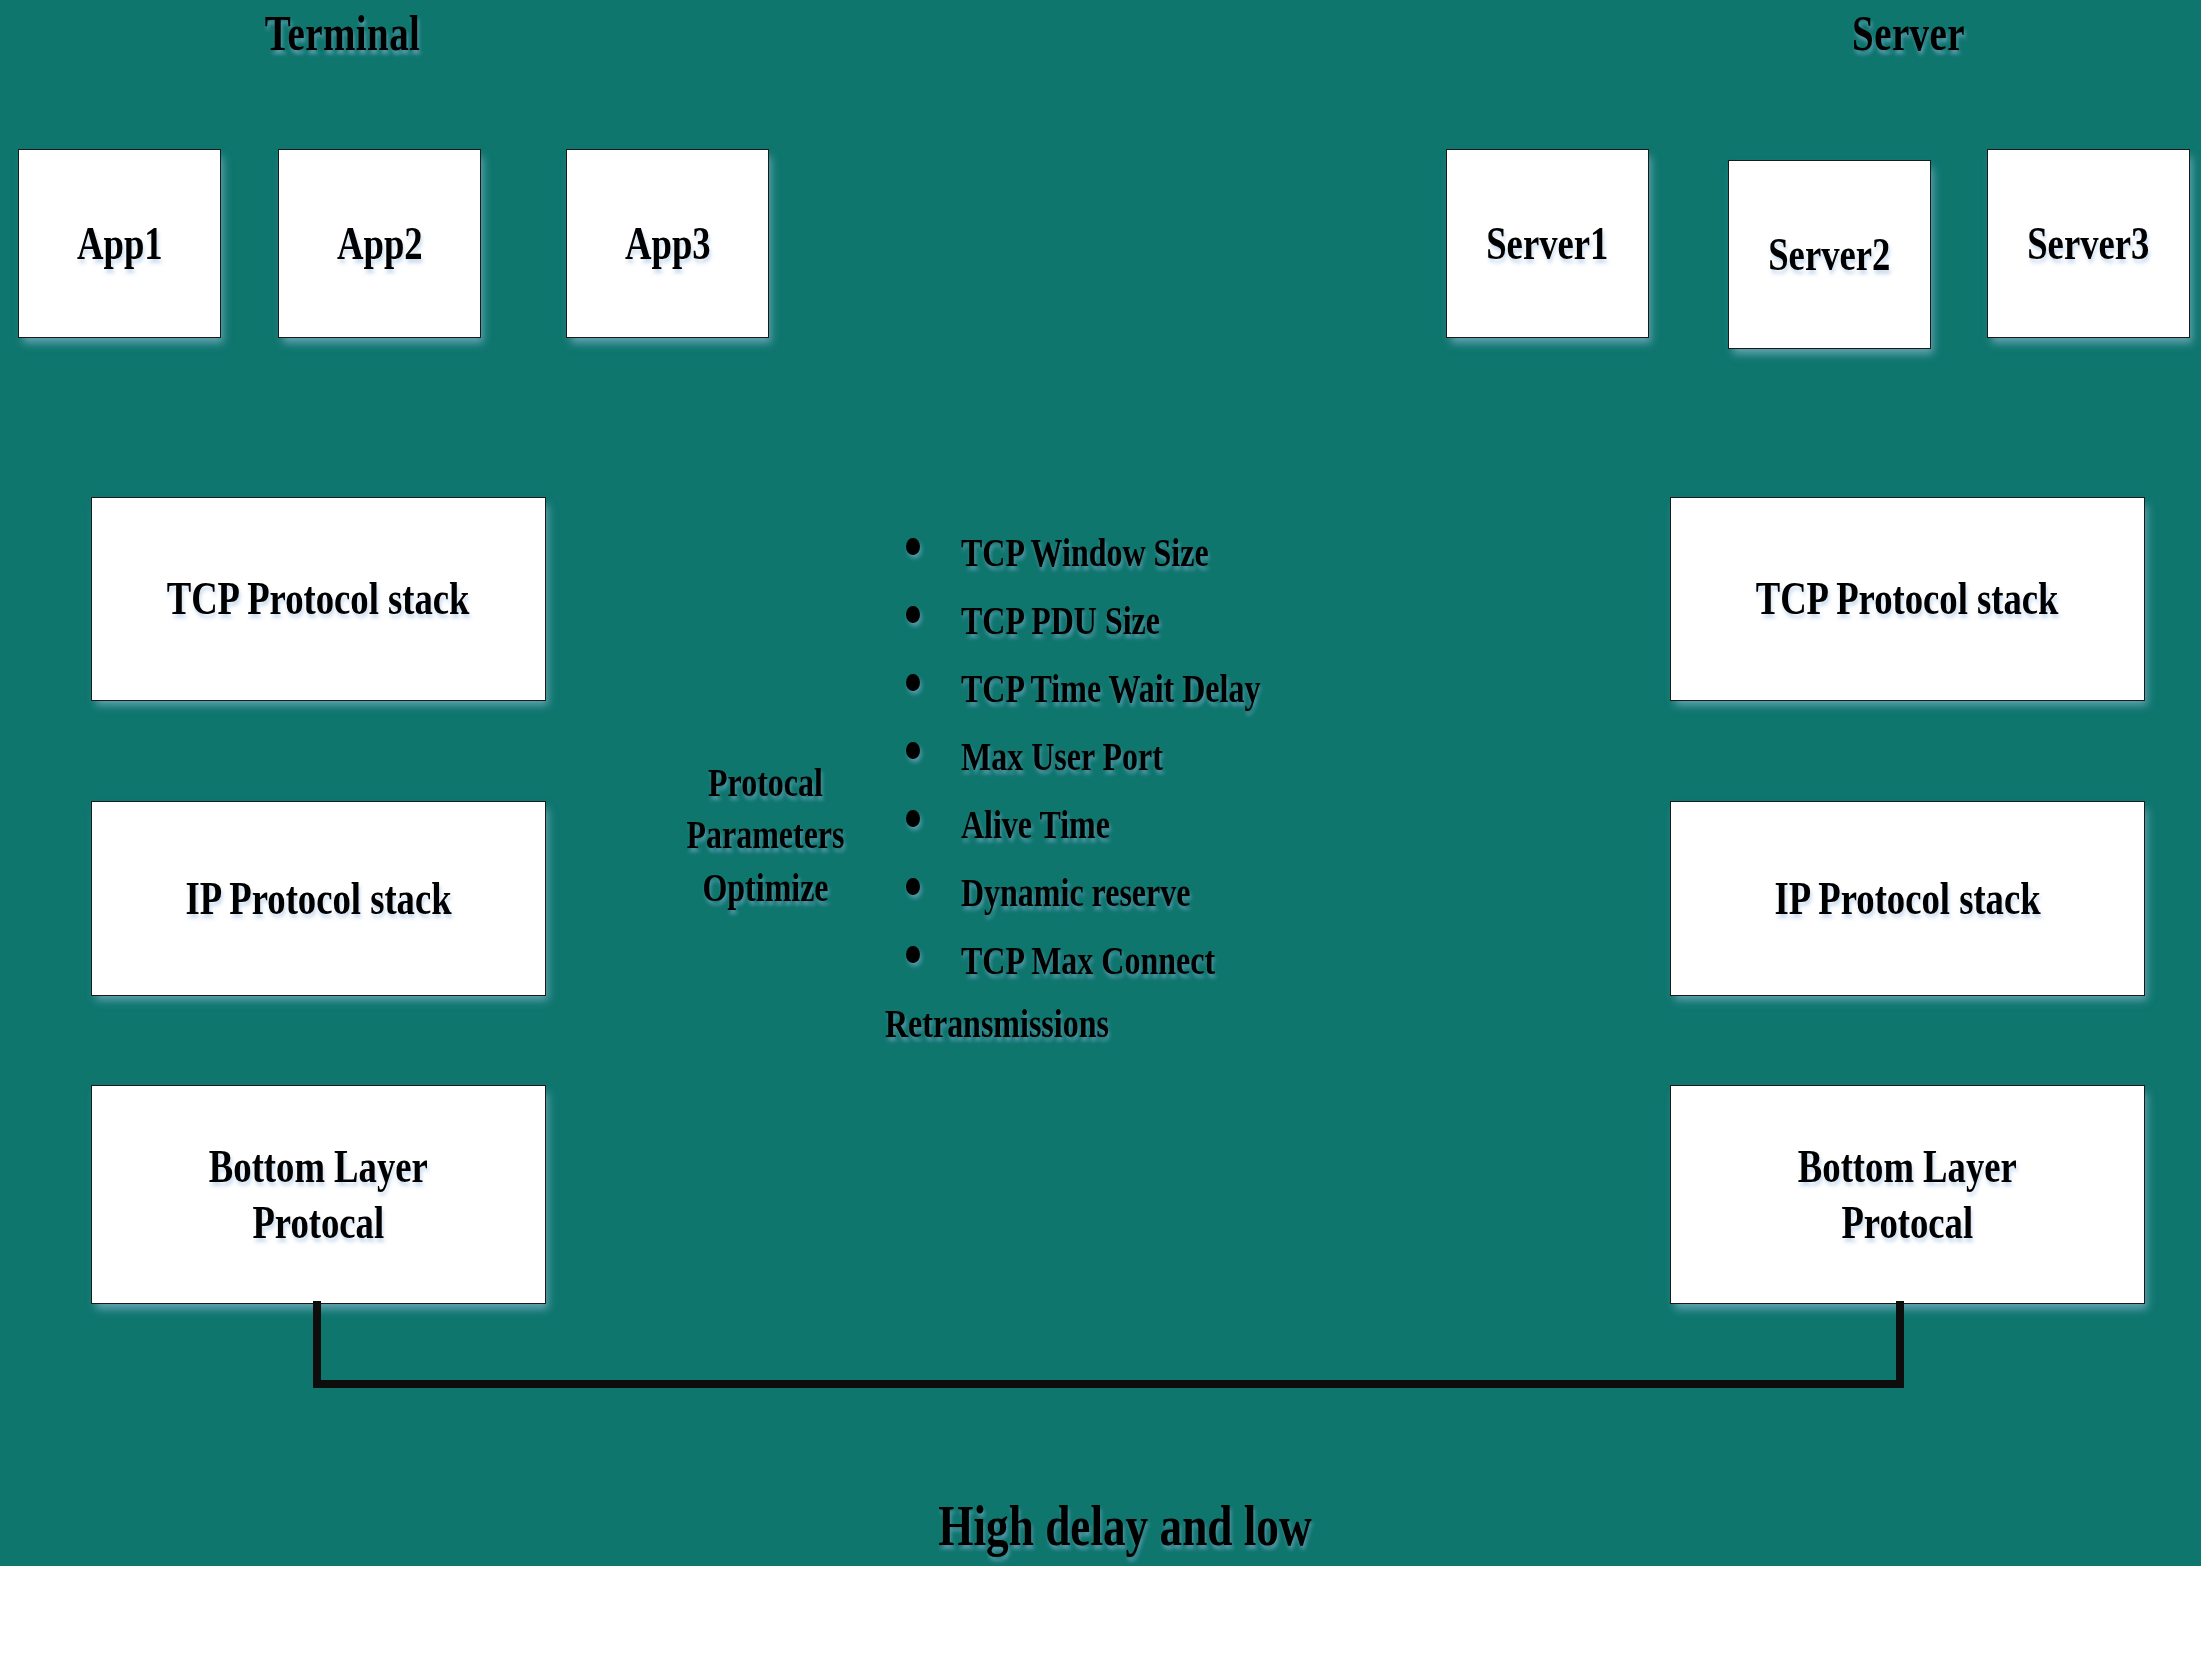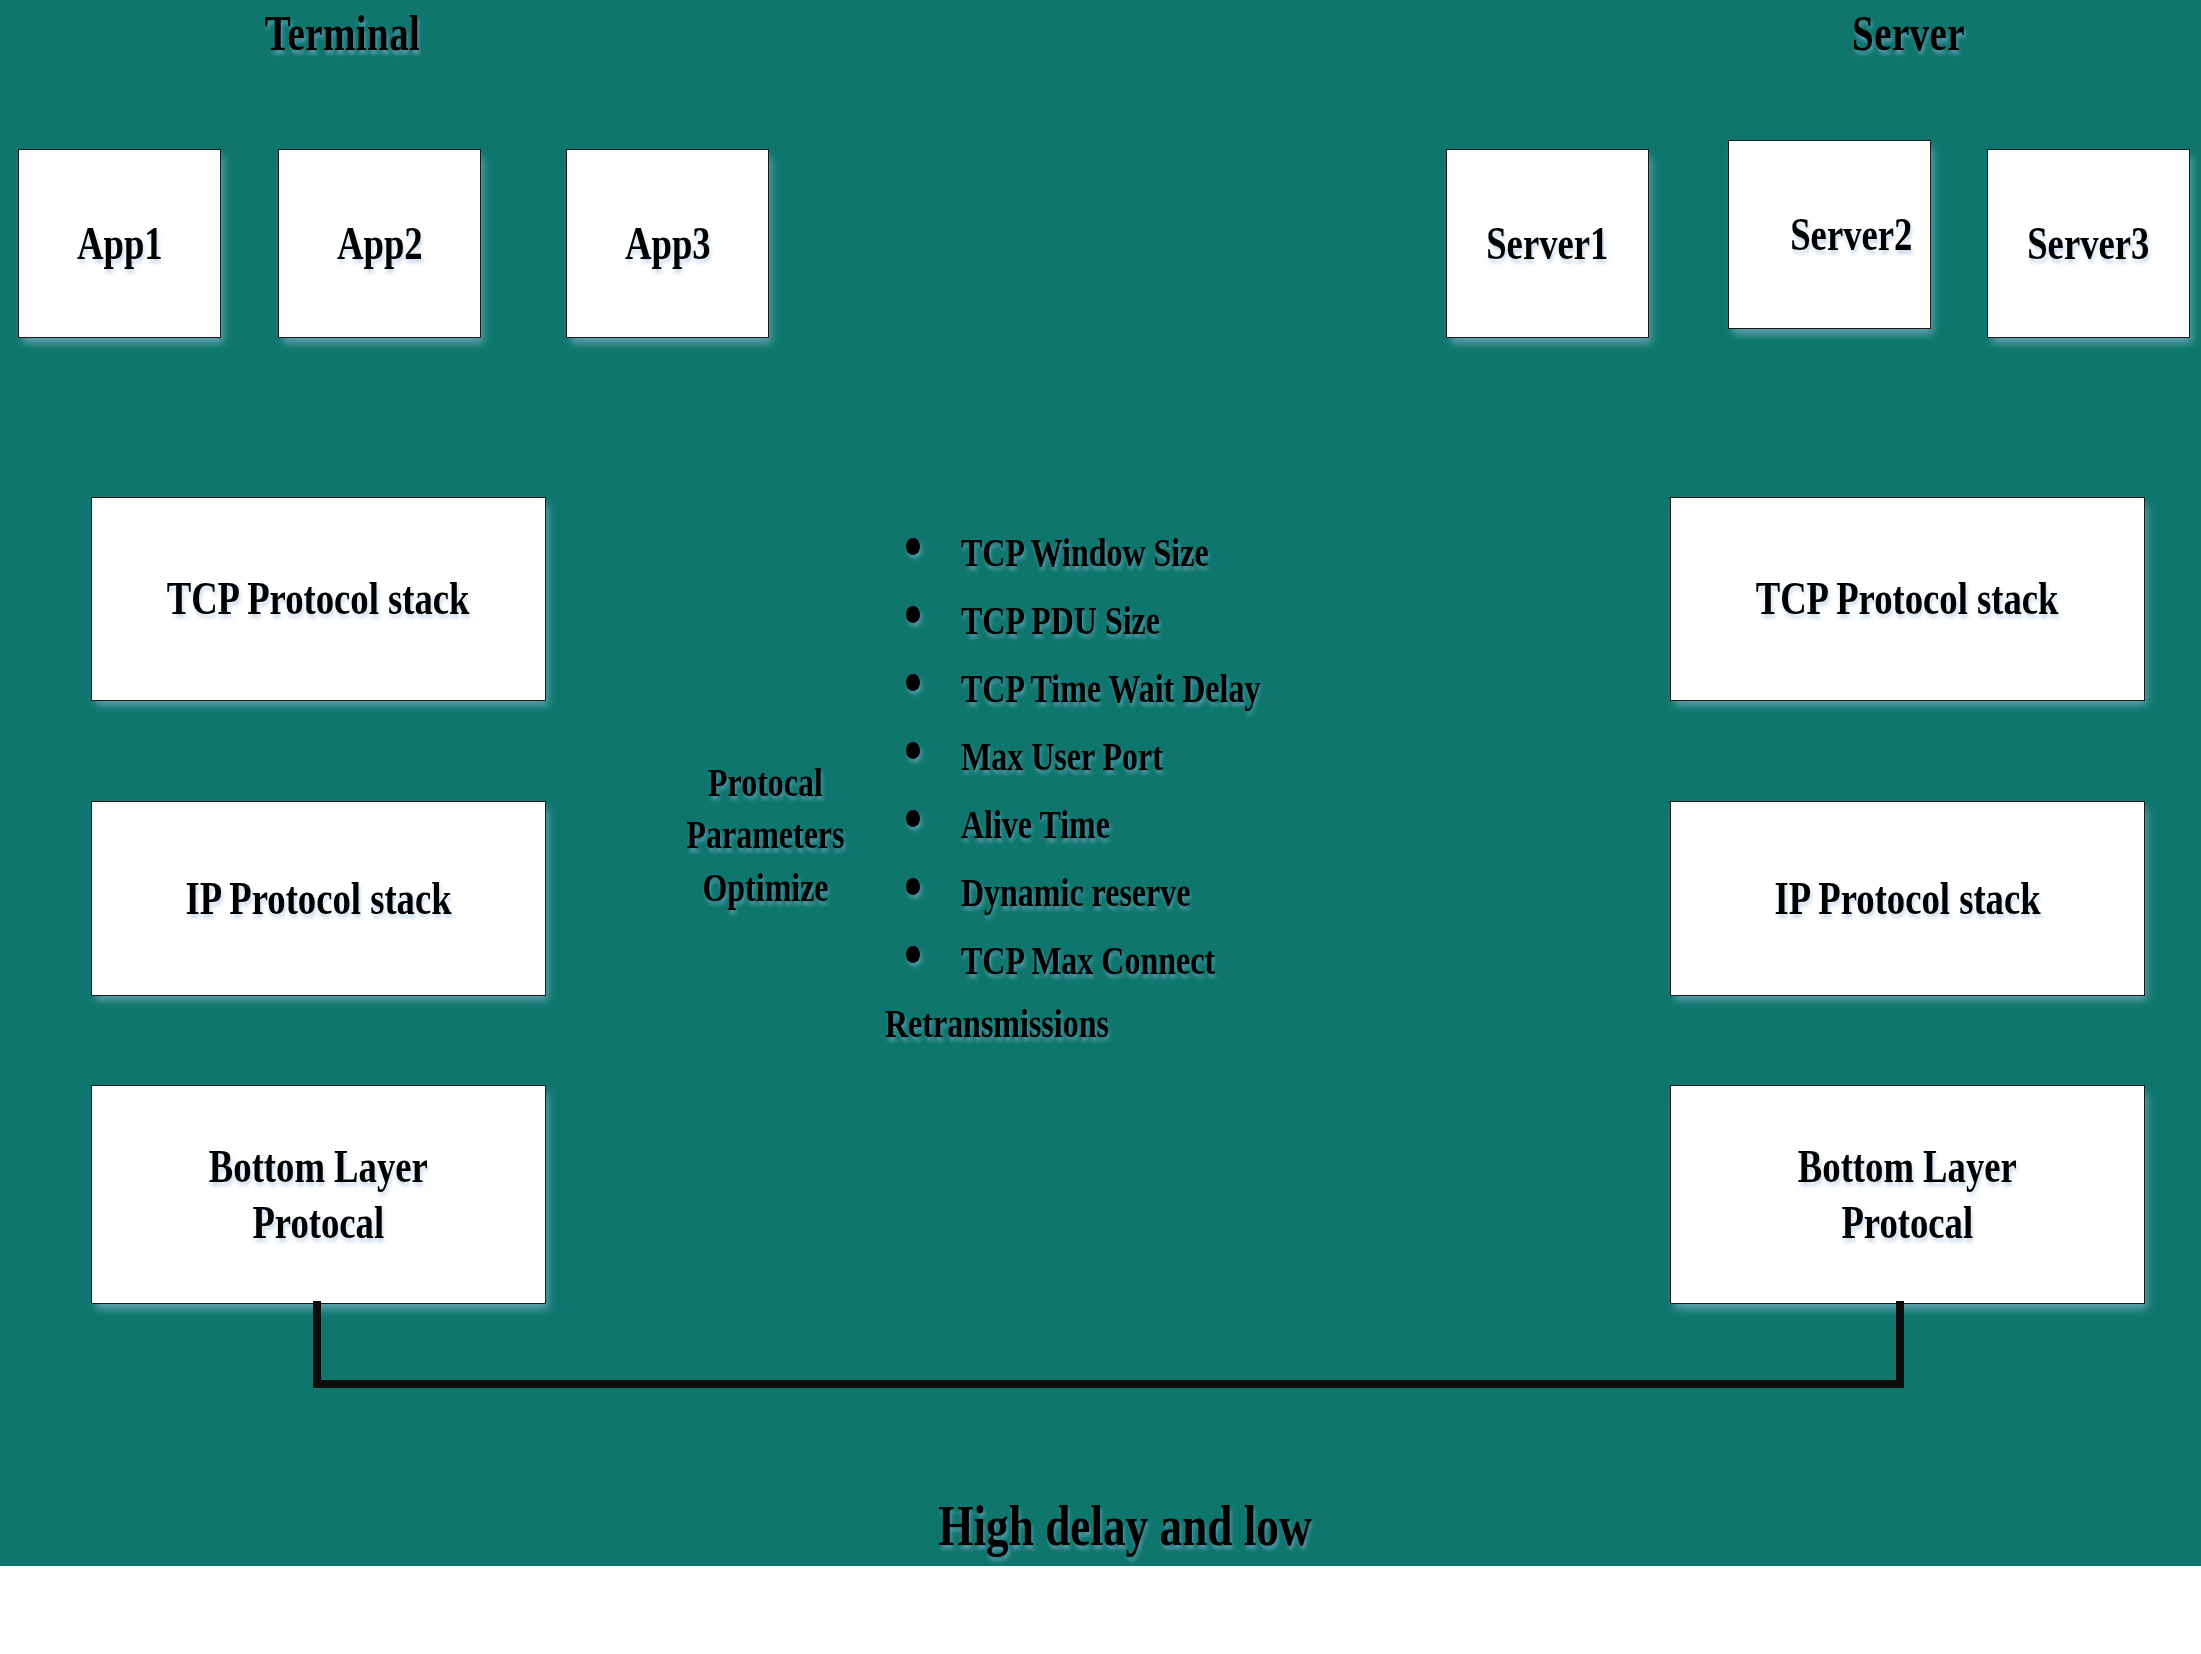--- a/index.html
+++ b/index.html
@@ -164,21 +164,21 @@
   <div class="box app-box" style="left:278px; top:149px; width:203px; height:189px;">
     <span class="label">App2</span>
   </div>
   <div class="box app-box" style="left:538px; top:149px; width:203px; height:189px;margin-left:28px;">
     <span class="label">App3</span>
   </div>
 
   <div class="box app-box" style="left:1446px; top:149px; width:203px; height:189px;">
     <span class="label">Server1</span>
   </div>
-  <div class="box app-box" style="left:1728px; top:140px; width:203px; height:189px;justify-content:flex-end;">
+  <div class="box app-box" style="left:1728px; top:160px; width:203px; height:189px;">
     <span class="label">Server2</span>
   </div>
   <div class="box app-box" style="left:1987px; top:149px; width:203px; height:189px;align-items:center;">
     <span class="label">Server3</span>
   </div>
 
   <div class="box stack-box" style="left:91px; top:497px; width:455px; height:204px;">
     <span class="label">TCP Protocol stack</span>
   </div>
   <div class="box stack-box" style="left:91px; top:801px; width:455px; height:195px;">

